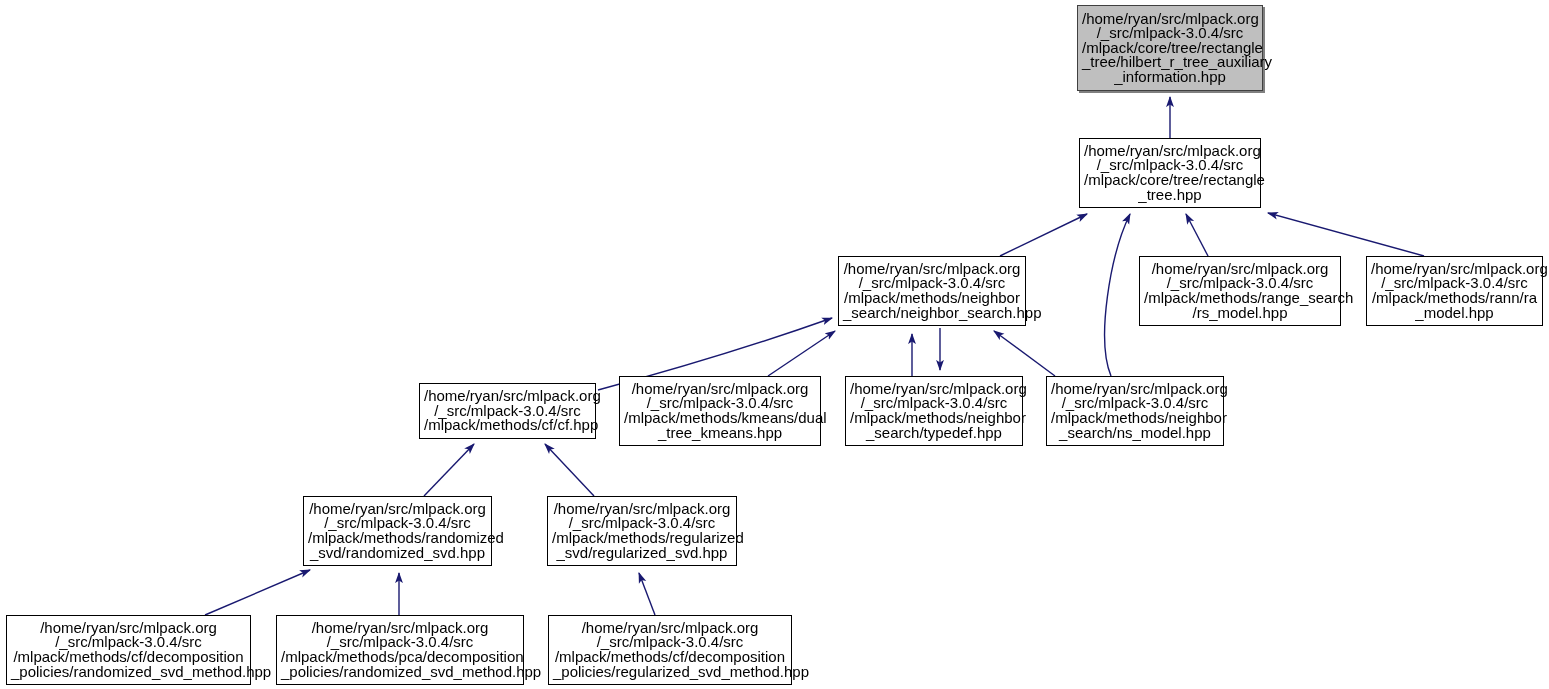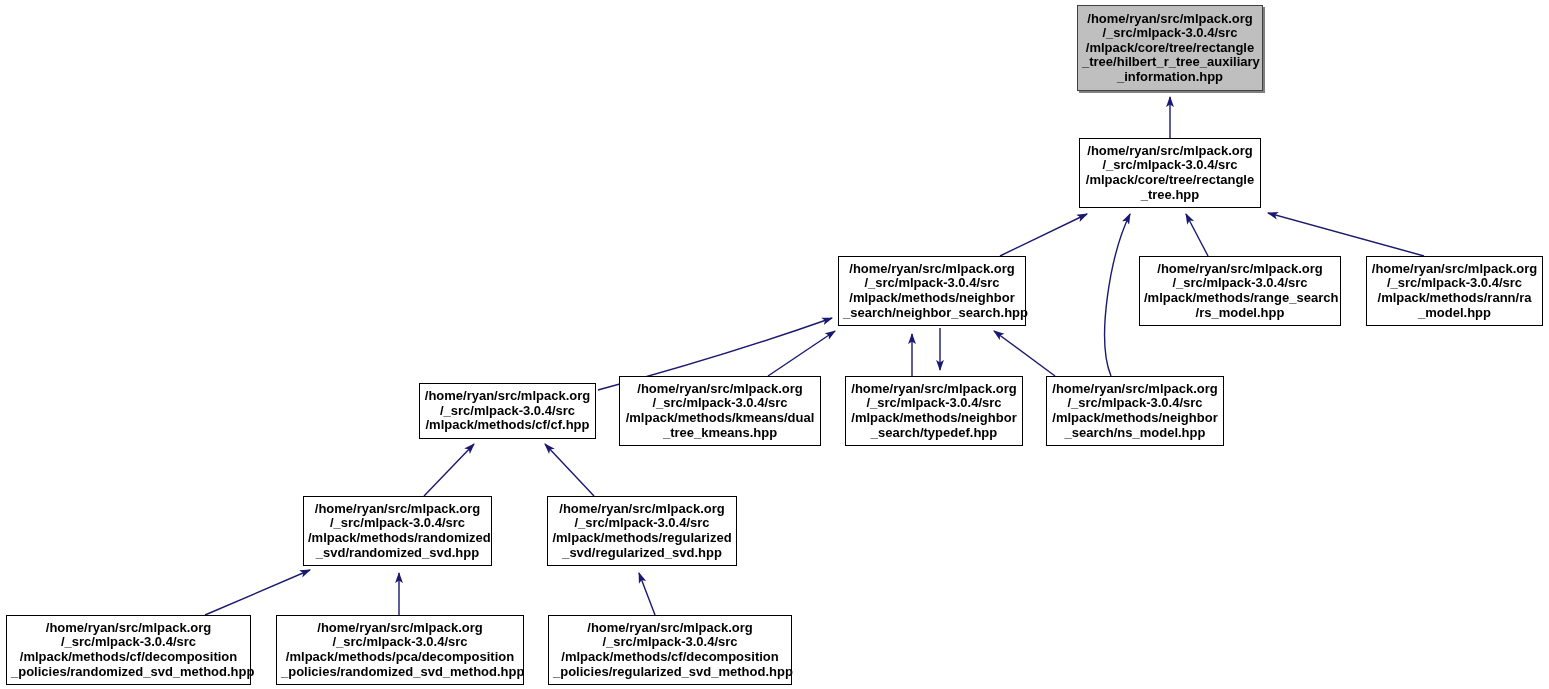--- a/index.html
+++ b/index.html
@@ -22,29 +22,28 @@
     width: 1549px;
     height: 689px;
     pointer-events: none;
   }
   .node {
     position: absolute;
     box-sizing: border-box;
     border: 1px solid #000000;
     background: #ffffff;
     color: #000000;
-    font-size: 13px;
+    font-size: 15px;
     line-height: 14.6px;
     text-align: center;
     display: flex;
     align-items: center;
     justify-content: flex-end;
     white-space: pre;
     z-index: 3;
-    font-weight: bold;
   }
   .node.root {
     background: #bfbfbf;
     border: 1px solid #404040;
     box-shadow: 2px 2px 0 #808080;
   }
   .node .label {
     display: block;
     width: 100%;
     padding: 0 4px;

